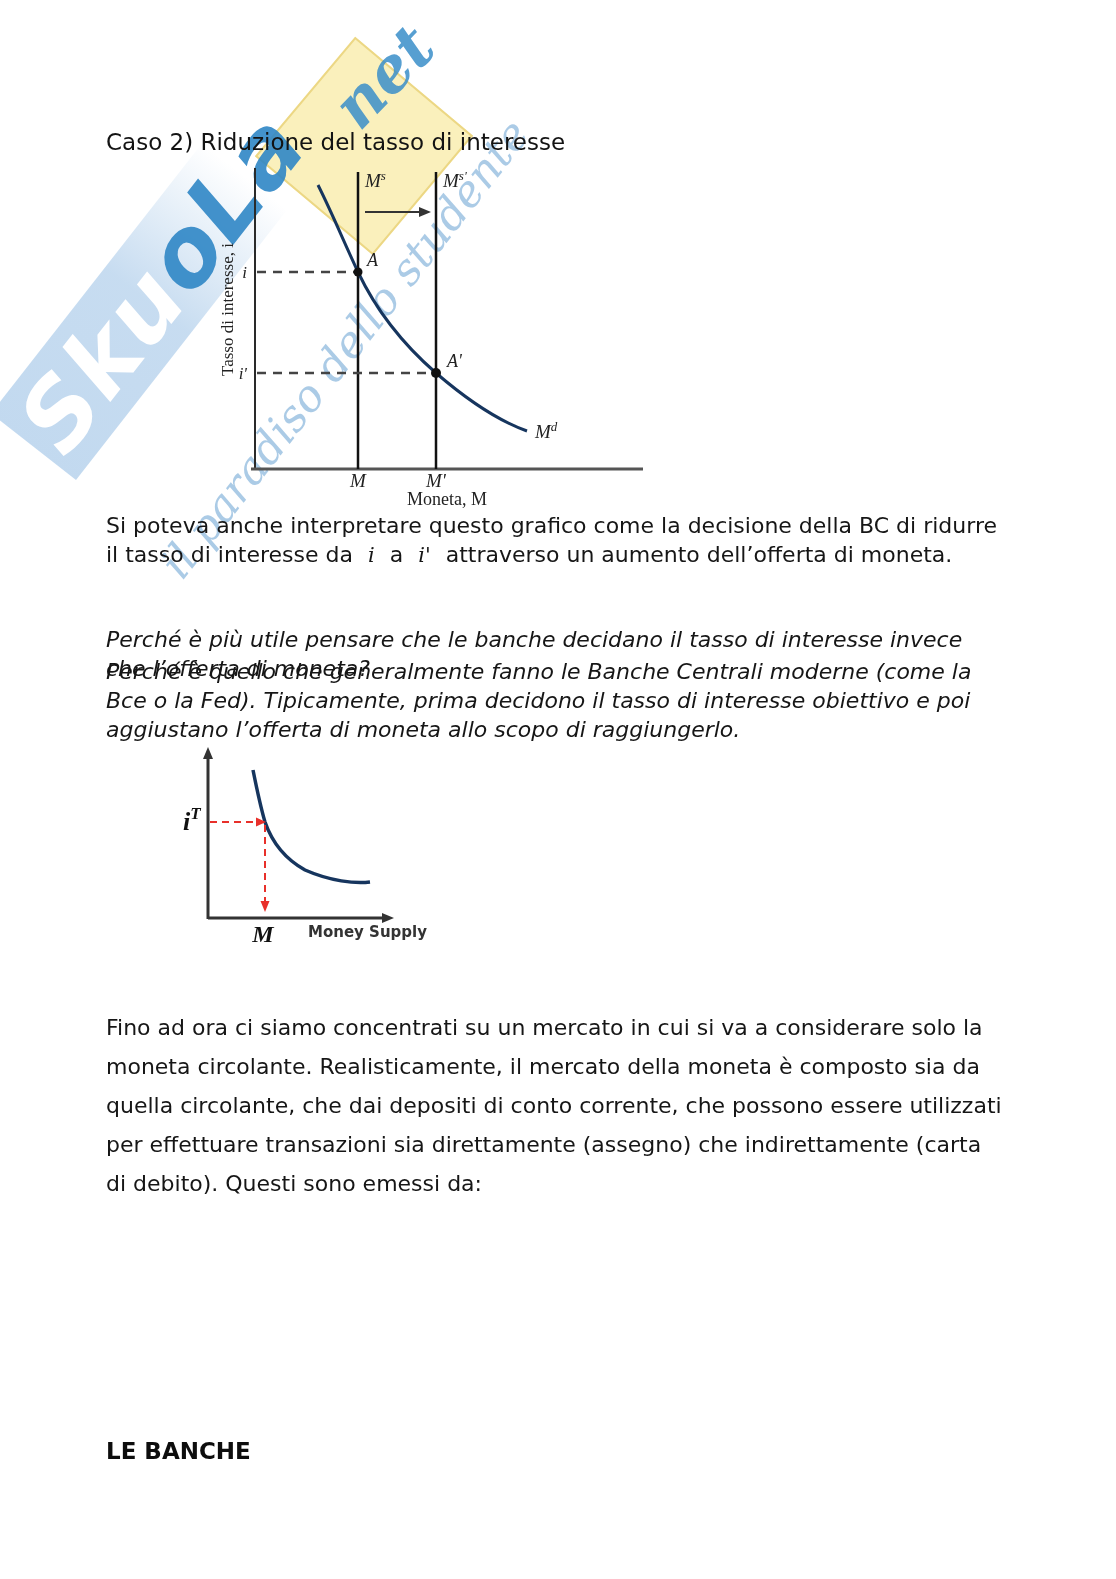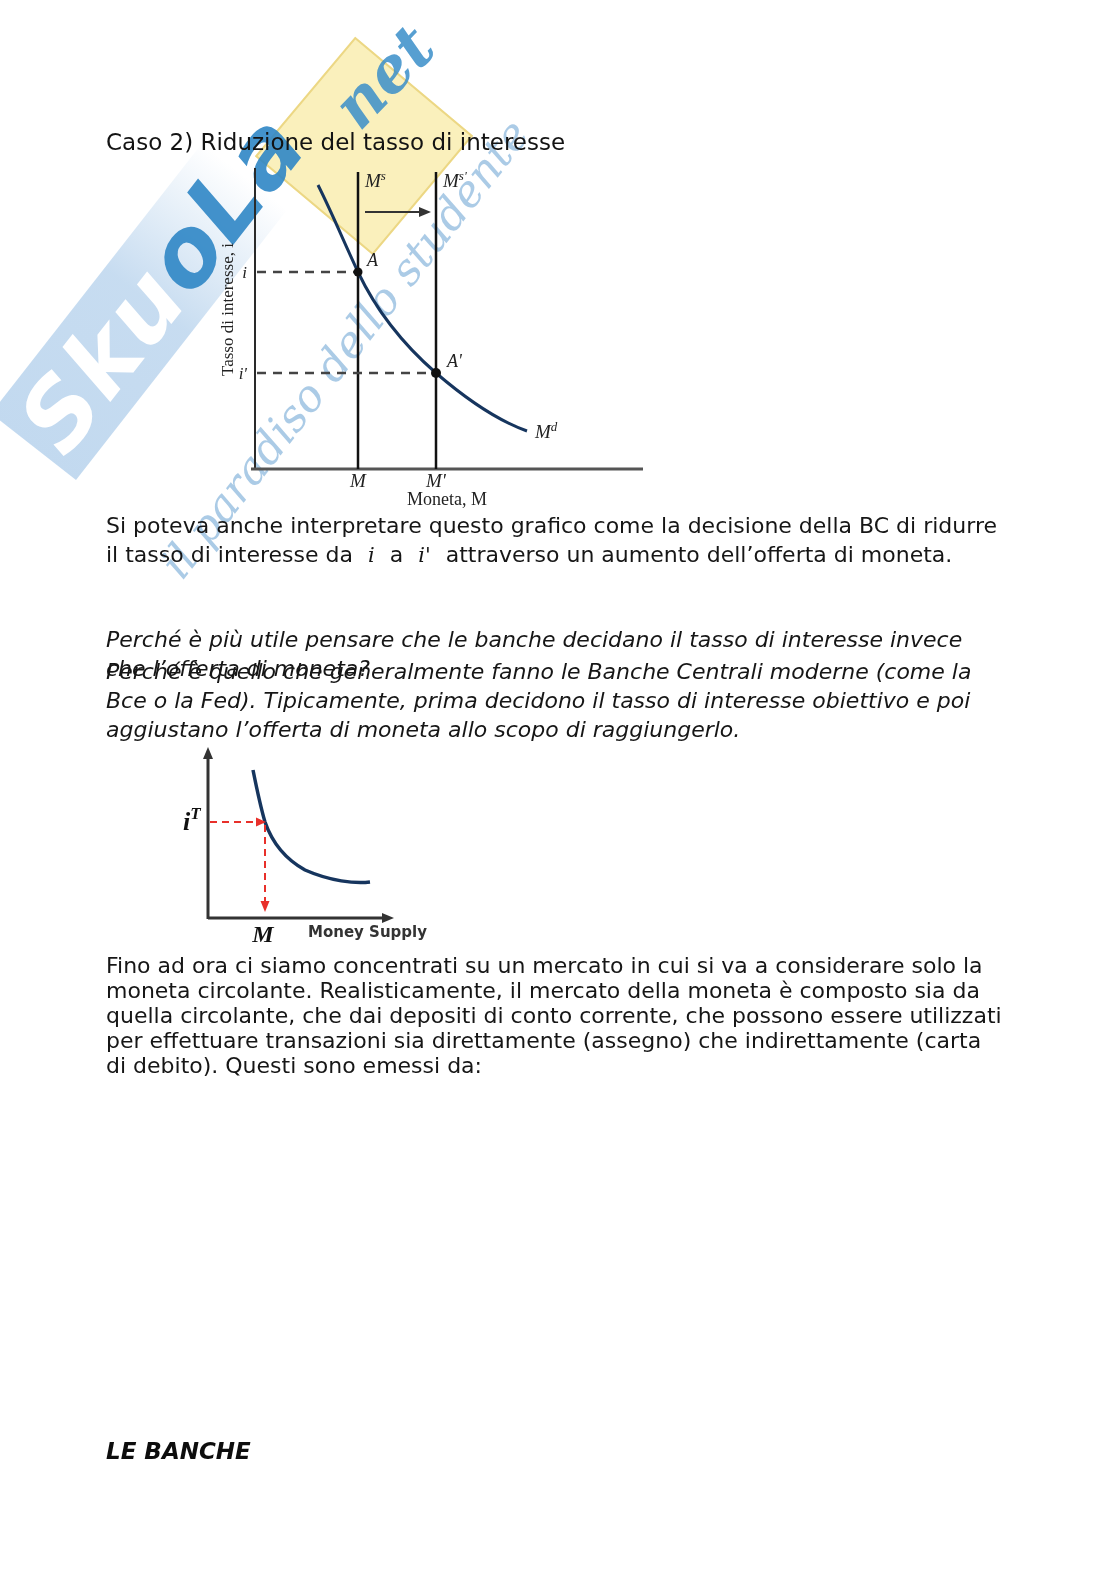--- a/index.html
+++ b/index.html
@@ -40,27 +40,27 @@
   .content{position:relative;z-index:1;}
   .title{
     position:absolute;left:106px;top:129px;font-size:23px;color:#131313;
   }
   .para{
     position:absolute;left:106px;width:902px;font-size:22px;line-height:29px;color:#161616;
   }
   .p1{top:511px;}
   .p2{top:625px;font-style:italic;}
   .p3{top:657px;font-style:italic;}
-  .p4{top:953px;line-height:25px;}
+  .p4{top:1008px;line-height:39px;}
   .mathvar{
     font-family:"DejaVu Serif","Liberation Serif",serif;font-style:italic;
     margin:0 15px;font-size:21px;
   }
   .heading{
-    position:absolute;left:106px;top:1438px;font-size:23px;font-weight:bold;color:#0d0d0d;font-style:italic;
+    position:absolute;left:106px;top:1438px;font-size:23px;font-weight:bold;color:#0d0d0d;
   }
   svg{position:absolute;overflow:visible;}
   .fig-serif{font-family:"Liberation Serif","DejaVu Serif",serif;}
 </style>
 </head>
 <body>
 
 <div class="wm">
   <div class="wm-diamond"></div>
   <div class="wm-net">net</div>

